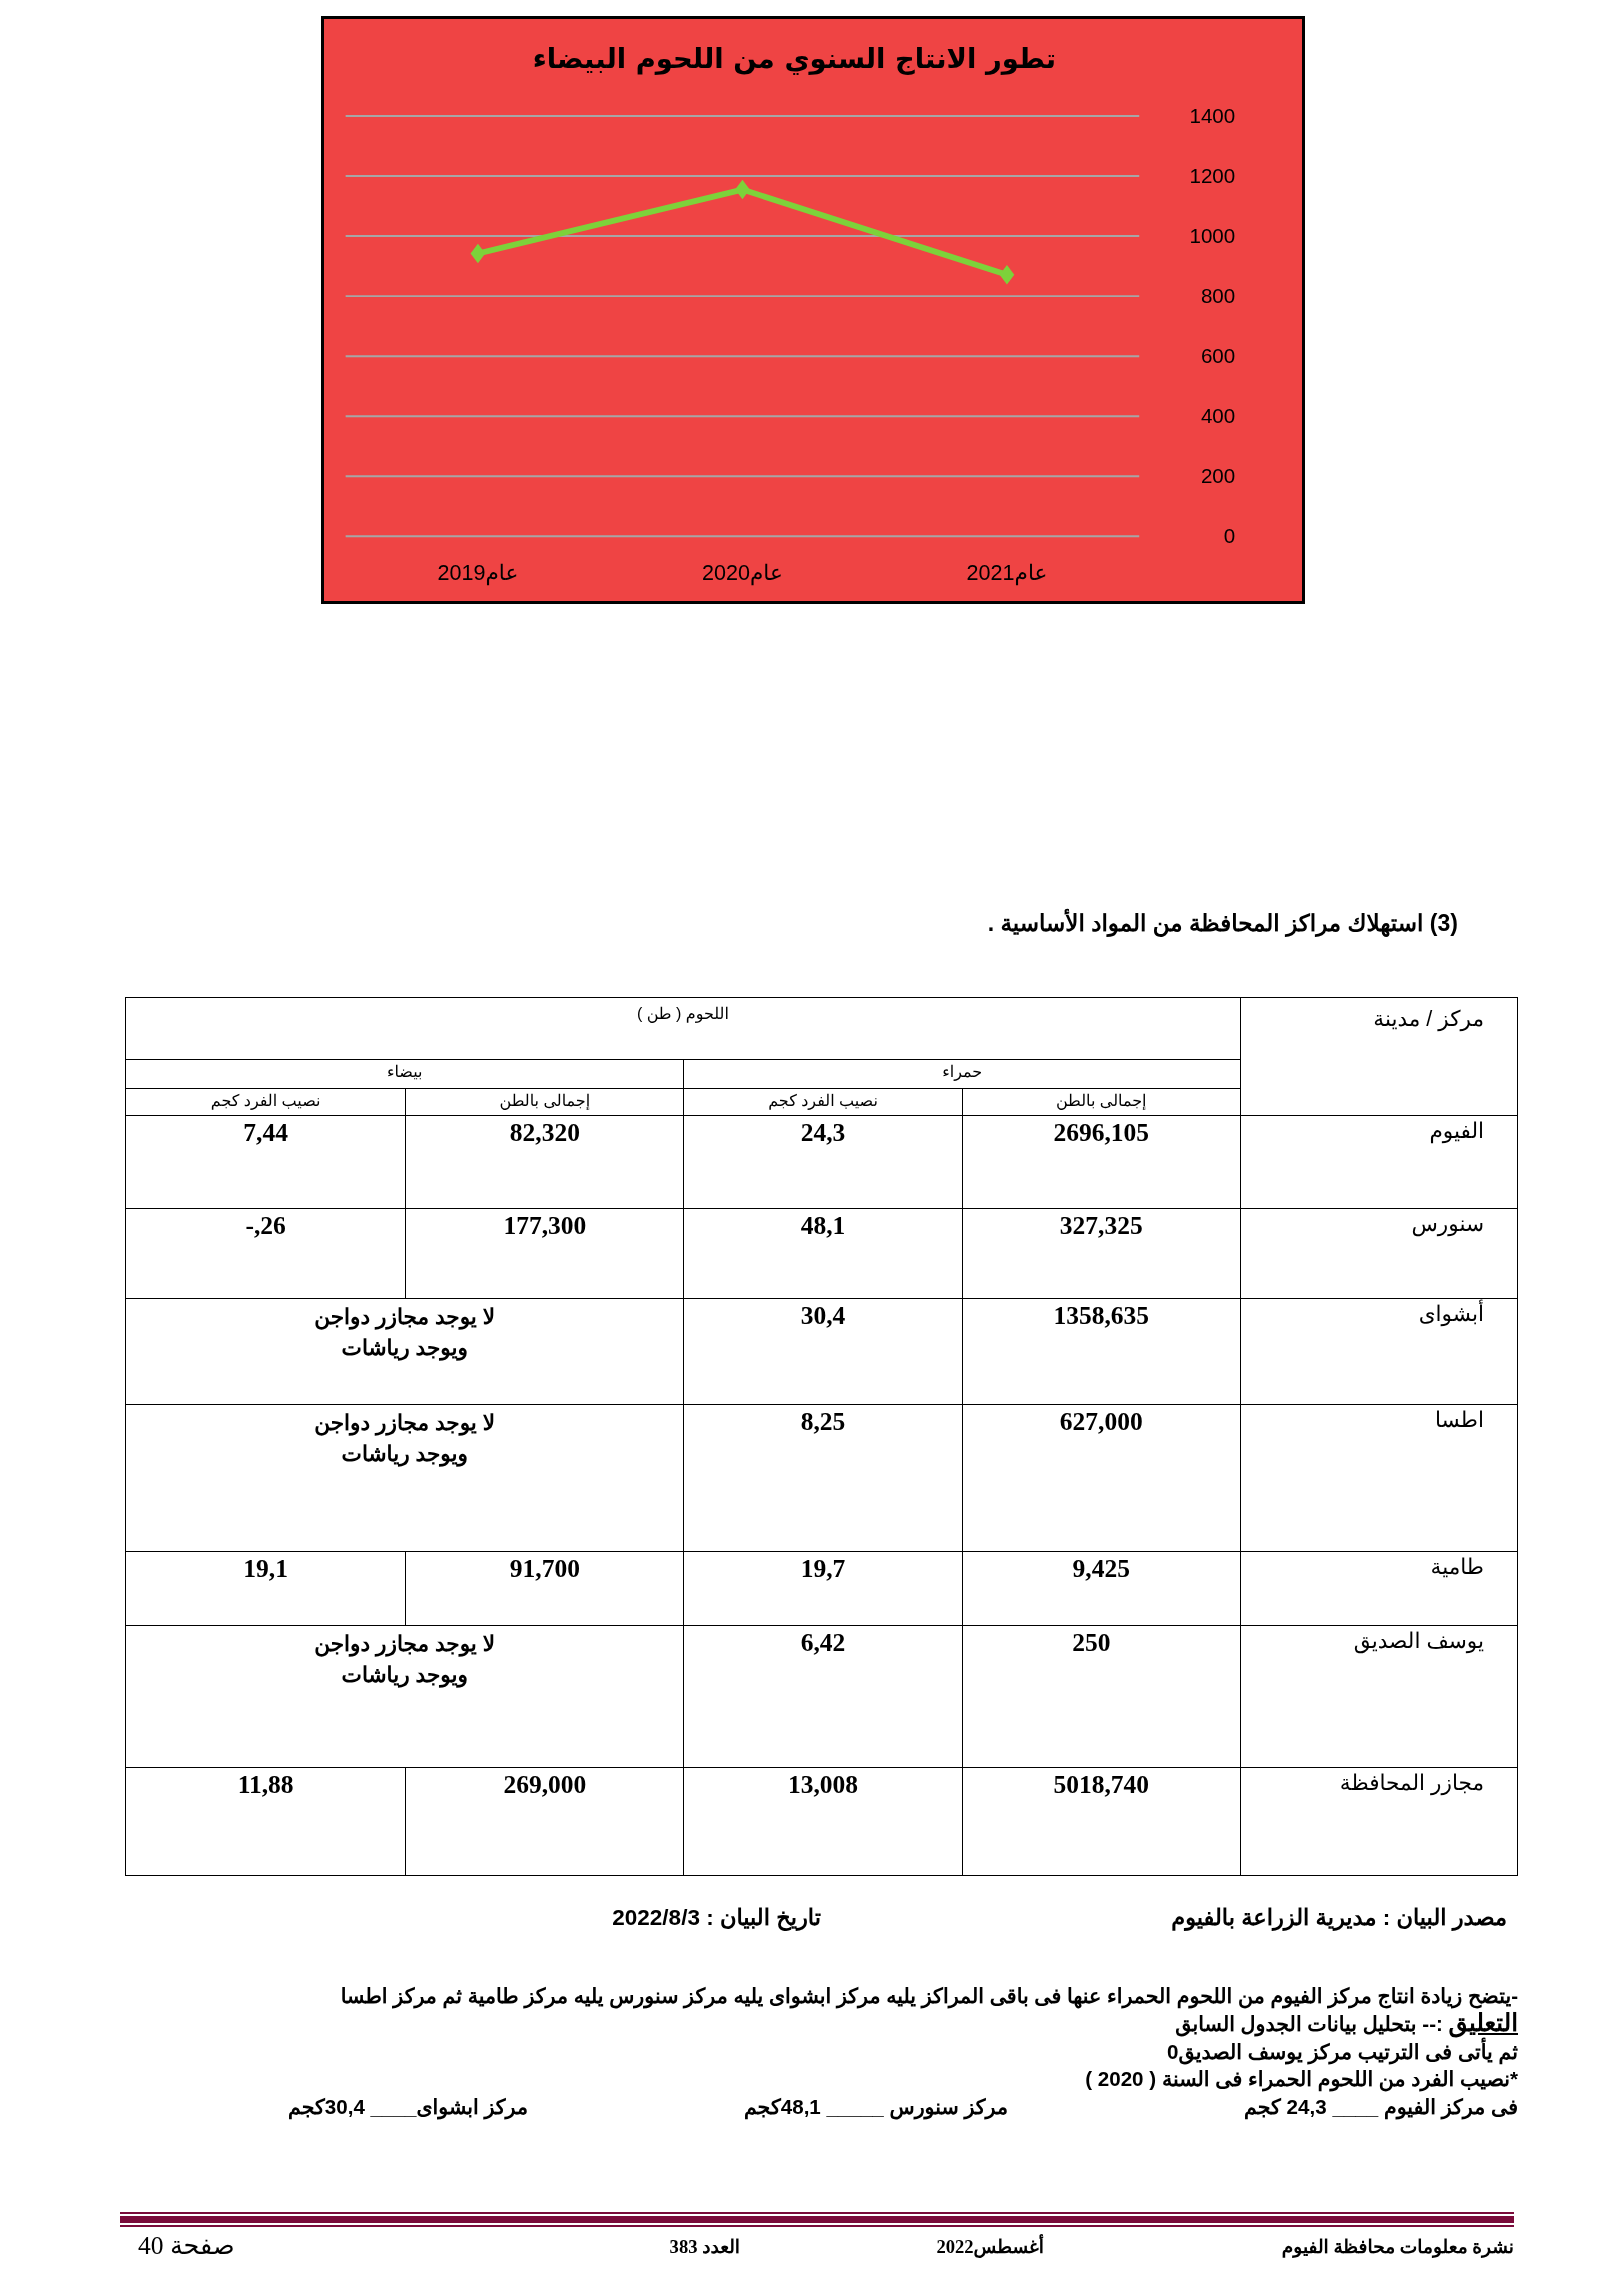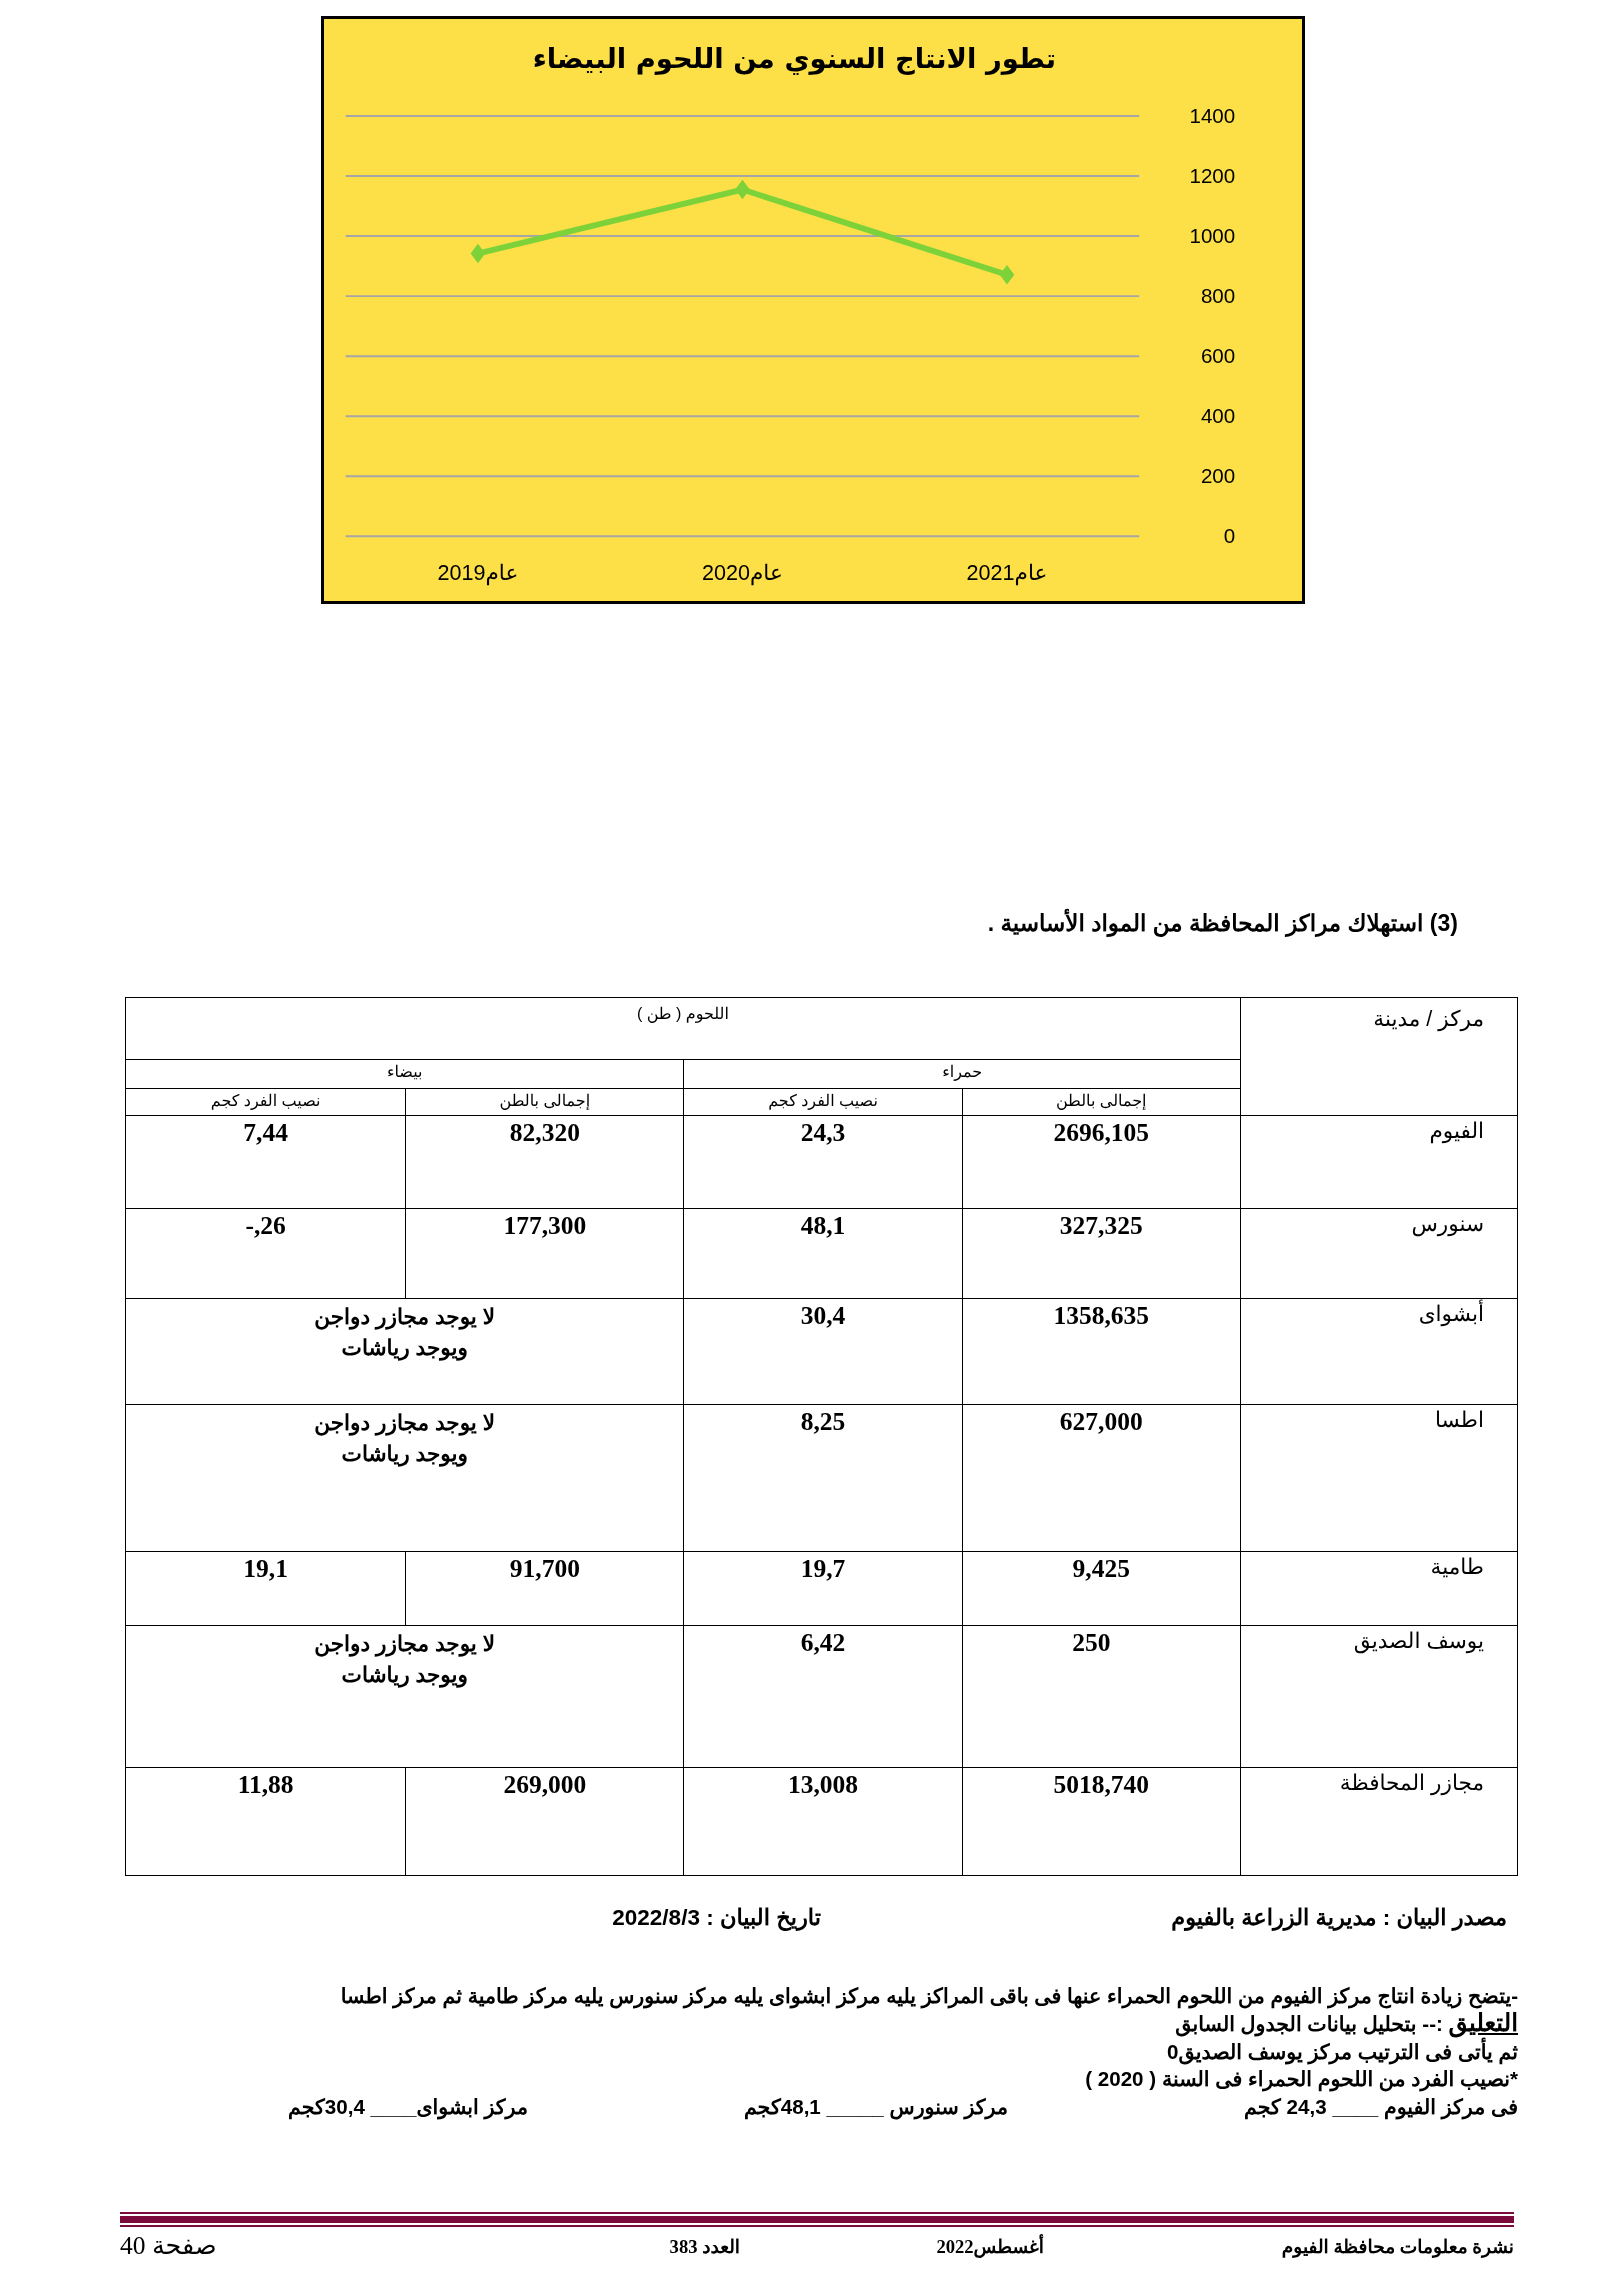--- a/index.html
+++ b/index.html
@@ -1,35 +1,35 @@
 <!DOCTYPE html>
 <html><head>
 <meta charset="utf-8">
 <style>
   html, body { margin:0; padding:0; background:#ffffff; }
   body { width:1621px; height:2293px; position:relative; font-family:"Liberation Sans", sans-serif; color:#000; overflow:hidden; }
-  .chart-box { position:absolute; left:321px; top:15.7px; width:984px; height:588px; border:3.9px solid #000; box-sizing:border-box; background:#fde047; }
+  .chart-box { position:absolute; left:321px; top:15.7px; width:984px; height:588px; border:3.9px solid #000; box-sizing:border-box; background:#ef4444; }
   .chart-box svg { position:absolute; left:0; top:0; }
   .section-title { position:absolute; right:163px; top:910px; font-size:23px; font-weight:bold; direction:rtl; text-align:right; }
   table.data { position:absolute; left:125px; top:997px; width:1393px; border-collapse:collapse; direction:rtl; font-family:"Liberation Serif", serif; }
   table.data td { border:1.5px solid #000; vertical-align:top; text-align:center; font-weight:bold; font-size:25.5px; padding:2px 3.9px; }
   table.data td.hdr { font-family:"Liberation Sans", sans-serif; font-size:16px; font-weight:normal; }
   table.data td.name { font-family:"Liberation Sans", sans-serif; font-size:21.6px; font-weight:normal; text-align:right; padding-right:33px; }
   table.data td.note { font-family:"Liberation Sans", sans-serif; font-size:21.6px; line-height:31px;margin-top:11px; }
   .source-line { position:absolute; top:1904px; left:125px; width:1382px; direction:rtl; font-size:22.5px; font-weight:bold; }
   .source-line span { position:absolute; top:0; }
   .comment { position:absolute; top:1982px; right:103px; width:1402px; direction:rtl; text-align:right; font-size:20.6px; font-weight:bold; line-height:27.4px; }
   .comment .lead { font-size:24.5px; text-decoration:underline; }
   .per-cap { position:relative; height:29px; }
   .per-cap span { position:absolute; top:0; white-space:nowrap; }
   .footer-rule1 { position:absolute; left:120px; top:2212px; width:1394px; height:2px; background:#7a0b3a; }
   .footer-rule2 { position:absolute; left:120px; top:2216px; width:1394px; height:6.9px; background:#7a0b3a; }
   .footer-rule3 { position:absolute; left:120px; top:2225px; width:1394px; height:2px; background:#7a0b3a; }
   .footer { position:absolute; top:2236px; left:120px; width:1394px; direction:rtl; font-family:"Liberation Serif", serif; font-size:18.6px; font-weight:bold; }
-  .footer span { position:absolute; top:0; white-space:nowrap; }
+  .footer span { position:absolute; top:0; white-space:nowrap;margin-left:18px; }
   .footer .page { font-size:25.5px; font-weight:normal; top:-5.9px; }
 </style>
 </head>
 <body>
 
 <div class="chart-box">
   <svg id="chart-svg" width="976" height="580" viewBox="0 0 996 592">
     <text id="chart-title" x="480" y="50" text-anchor="middle" font-family="DejaVu Sans, sans-serif" font-size="28" font-weight="bold" direction="rtl">تطور الانتاج السنوي من اللحوم البيضاء</text>
     <g id="grid-g">
         <line x1="22" x2="832" y1="528" y2="528" stroke="#a6a6a6" stroke-width="2"></line>

